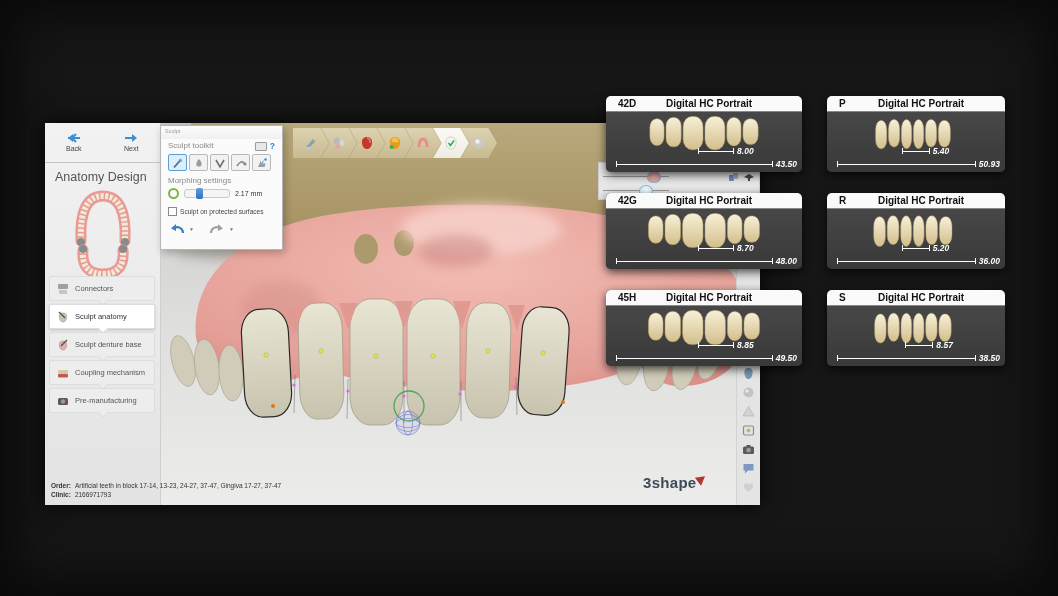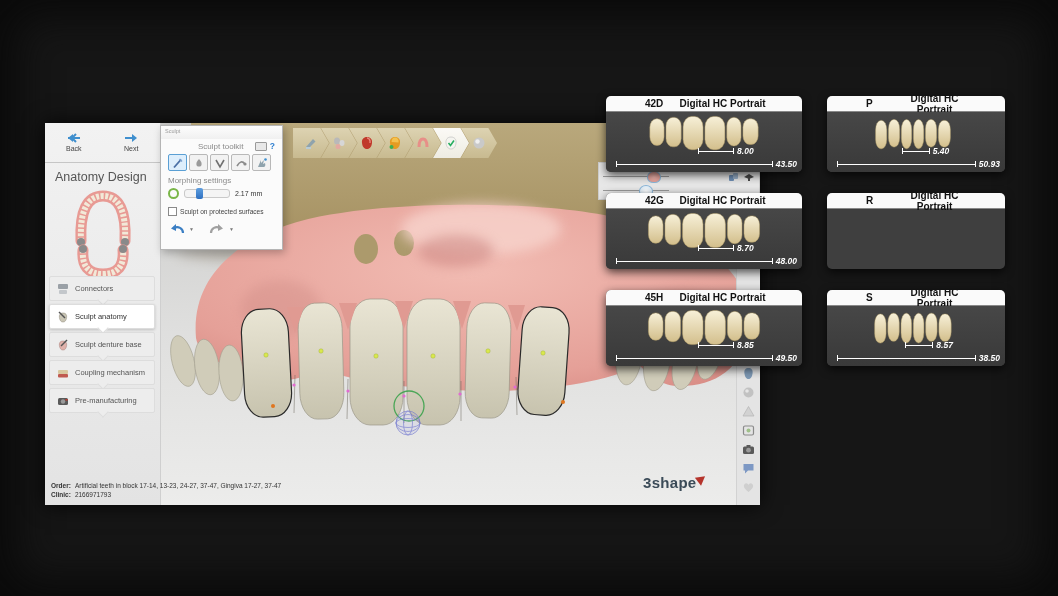--- a/index.html
+++ b/index.html
@@ -53,21 +53,21 @@
   .logo{position:absolute;left:598px;top:351px;font-size:15px;font-weight:bold;color:#3b4b58;
         letter-spacing:.3px;z-index:4;}
   .logo-arrow{display:inline-block;width:0;height:0;border-left:9px solid #b5342c;
         border-top:5px solid transparent;border-bottom:5px solid transparent;
         transform:rotate(-38deg);margin-left:0;vertical-align:top;}
   
   .sculpt{position:absolute;left:115px;top:2px;width:121px;height:123px;background:#fbfbfb;
         border:1px solid #b5b5b5;box-shadow:2px 3px 8px rgba(0,0,0,.25);z-index:30;}
   .sp-title{height:11px;font-size:5.5px;color:#999;padding:2px 0 0 4px;background:linear-gradient(#fdfdfd,#f0f0f0);}
   .sp-body{padding:2px 7px;}
-  .sp-row{display:flex;align-items:center;margin-left:30px;}
+  .sp-row{display:flex;}
   .sp-h{font-size:8px;color:#8a8a8a;}
   .sp-help{margin-left:auto;display:flex;align-items:center;gap:3px;}
   .mini-screen{width:10px;height:7px;border:1px solid #9a9a9a;border-radius:1px;background:#e8e8e8;}
   .qmark{color:#2e7fd0;font-weight:bold;font-size:8.5px;}
   .tools{display:flex;gap:2px;margin:3px 0 2px;}
   .tool{width:17px;height:15px;border:1px solid #b8b8b8;border-radius:2px;background:#f2f2f2;
         display:flex;align-items:center;justify-content:center;cursor:pointer;}
   .tool.sel{border-color:#5a9fd4;background:#ddeefc;}
   .morph-row{display:flex;align-items:center;gap:5px;margin-top:3px;}
   .gcircle{width:11px;height:11px;border:2px solid #7ab648;border-radius:50%;box-sizing:border-box;}
@@ -78,21 +78,21 @@
   .chk{width:7px;height:7px;border:1px solid #8a8a8a;background:#fff;flex:none;}
   .chk-label{font-size:6.6px;color:#444;}
   .undo-row{display:flex;align-items:center;gap:3px;margin-top:6px;}
   .ddown{font-size:5px;color:#777;}
   
   .card{position:absolute;width:196px;height:76px;border-radius:5px;overflow:hidden;
         box-shadow:0 3px 10px rgba(0,0,0,.7);background:#3f3f3f;z-index:40;cursor:pointer;}
   .card.narrow{width:178px;}
   .card-header{height:15px;background:#fafafa;display:flex;align-items:center;
         font-weight:bold;font-size:10px;color:#111;border-bottom:1px solid #888;}
-  .card-id{padding-left:7px;width:32px;flex:none;margin-left:32px;}
+  .card-id{padding-left:12px;width:32px;flex:none;}
   .card-title{flex:1;text-align:center;padding-right:34px;}
   .card-body{position:relative;height:60px;background:linear-gradient(#474747,#393939);font-style:italic;}
   .teeth{position:absolute;left:50%;transform:translateX(-50%);top:3px;}
   .ruler{position:absolute;display:flex;align-items:center;color:#fff;}
   .rline{height:6px;border-left:1px solid #fff;border-right:1px solid #fff;position:relative;}
   .rline::after{content:"";position:absolute;left:0;right:0;top:3px;border-top:1px solid #fff;}
   .rval{font-size:8.5px;font-weight:bold;margin-left:3px;white-space:nowrap;}
   .small-ruler{bottom:16px;left:47%;}
   .small-ruler .rline{width:34px;}
   .big-ruler{bottom:3px;left:10px;right:5px;}
@@ -567,20 +567,33 @@
           <span class="rval">50.93</span>
         </div>
     </div>
   </div>
 
   <div class="card narrow" style="left:827px;top:193px">
     <div class="card-header">
         <span class="card-id">R</span>
         <span class="card-title">Digital HC Portrait</span>
       </div>
+    <div class="card-body">
+      <svg class="teeth" width="90" height="36" style="top:5px">
+          <use href="#sym-lower" width="90" height="36"></use>
+        </svg>
+      <div class="ruler small-ruler" style="left:42%">
+          <span class="rline" style="width:26px"></span>
+          <span class="rval">5.20</span>
+        </div>
+      <div class="ruler big-ruler">
+          <span class="rline"></span>
+          <span class="rval">36.00</span>
+        </div>
+    </div>
   </div>
 
   <div class="card narrow" style="left:827px;top:290px">
     <div class="card-header">
         <span class="card-id">S</span>
         <span class="card-title">Digital HC Portrait</span>
       </div>
     <div class="card-body">
       <svg class="teeth" width="88" height="36" style="top:5px">
           <use href="#sym-lower" width="88" height="36"></use>

